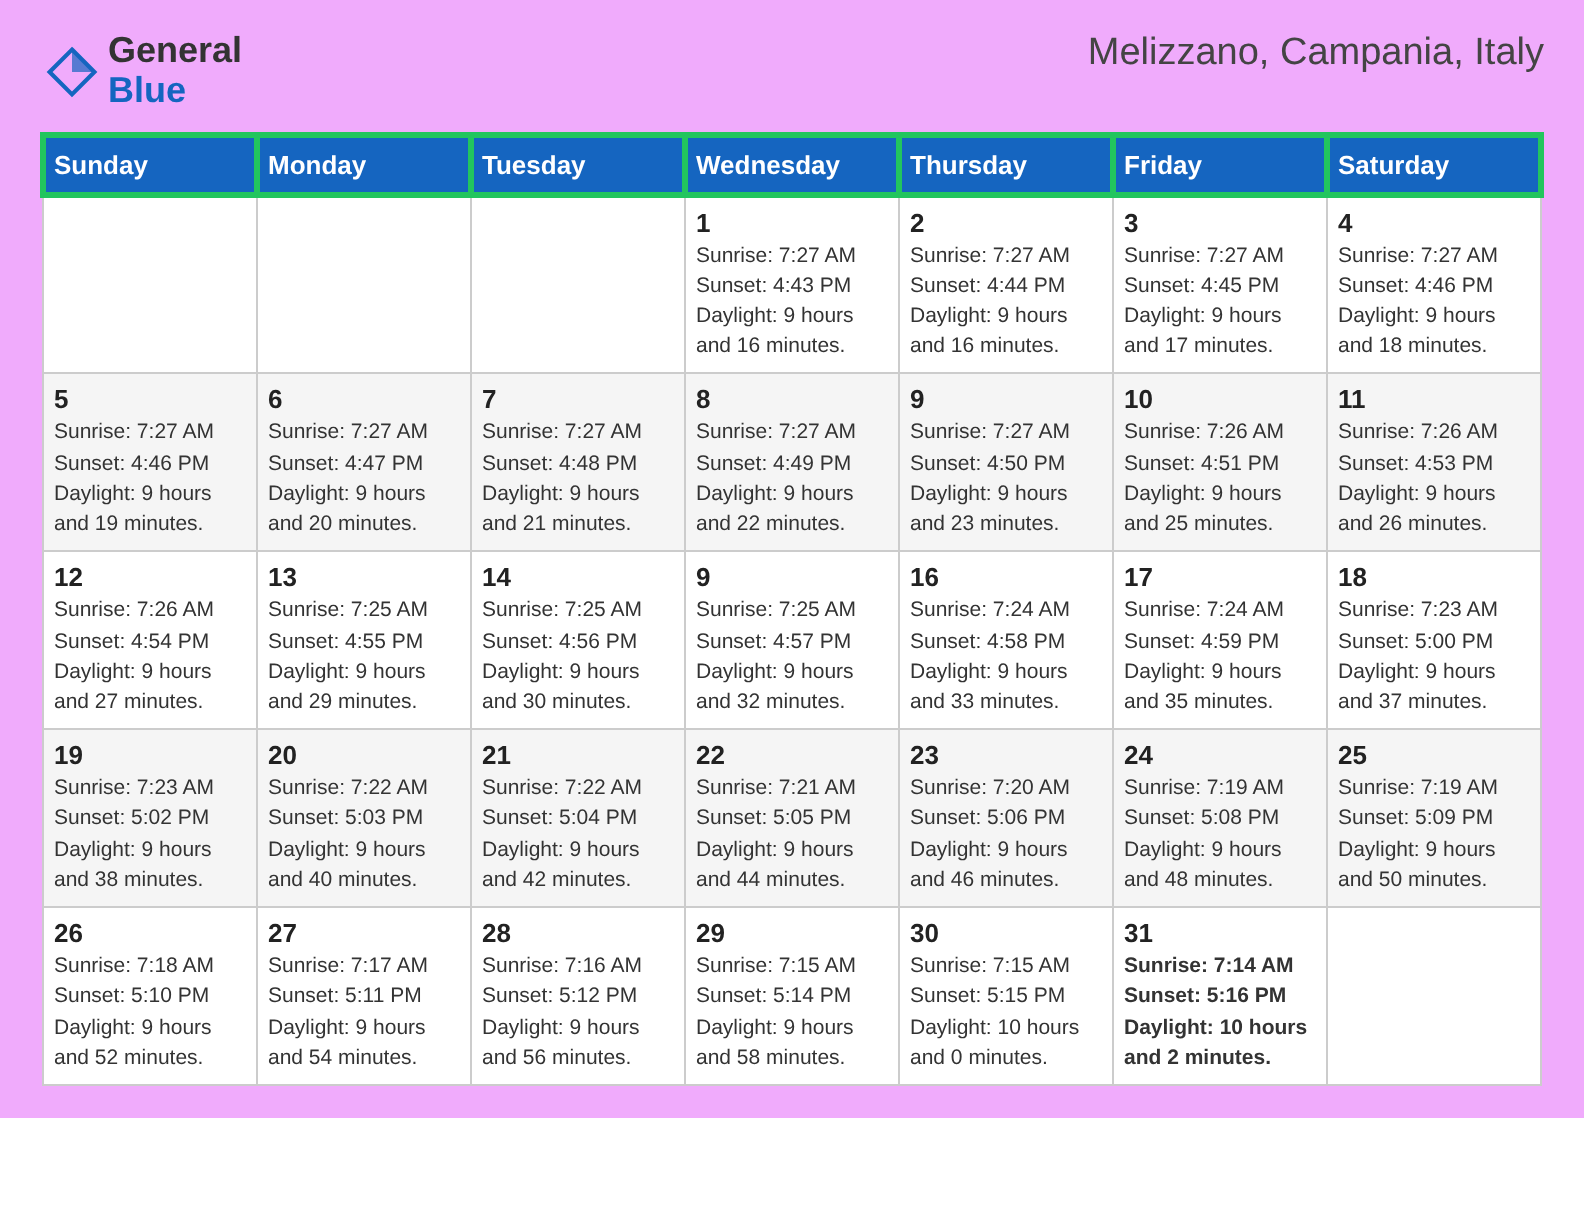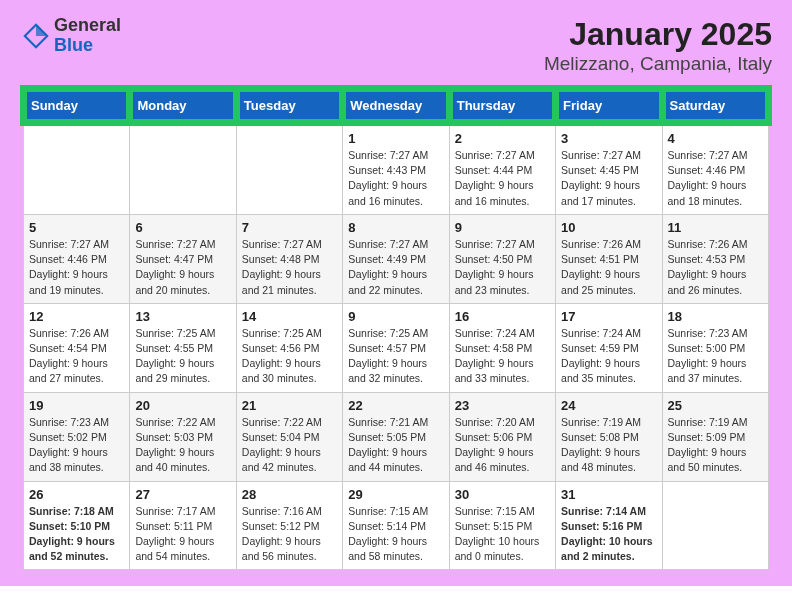--- a/index.html
+++ b/index.html
@@ -53,21 +53,21 @@
       border-collapse: collapse;
       border: 1px solid #ccc;
     }
     .calendar th {
       background: #1565c0;
       color: #fff;
       font-size: 13px;
       font-weight: bold;
       padding: 6px 4px;
       text-align: left;
-      border: 7px solid #22c55e;
+      border: 3px solid #22c55e;
     }
     .calendar td {
       width: calc(100% / 7);
       vertical-align: top;
       border: 1px solid #ccc;
       padding: 5px 5px 5px 5px;
       height: 88px;
       background: #fff;
     }
     .calendar tr:nth-child(even) td {
@@ -99,21 +99,20 @@
         <polygon points="20,4 36,20 20,20" fill="#1565c0" opacity="0.7"></polygon>
       </svg>
       <div style="margin-left:4px;">
         <div class="logo-text">
           <span class="logo-general">General</span><br>
           <span class="logo-blue">Blue</span>
         </div>
       </div>
     </div>
     <div class="title-block">
-      <div class="month-title">January 2025</div>
       <div class="location">Melizzano, Campania, Italy</div>
     </div>
   </div>
 
   <table class="calendar">
     <thead>
       <tr>
 
       <th>Sunday</th>
           <th>Monday</th>
@@ -307,21 +306,21 @@
             <div class="day-number">25</div>
             <div class="day-info" style="white-space: pre-line;">Sunrise: 7:19 AM
 Sunset: 5:09 PM
 Daylight: 9 hours
 and 50 minutes.</div>
           </td>
         </tr>
         <tr>
           <td>
             <div class="day-number">26</div>
-            <div class="day-info" style="white-space: pre-line; font-weight: bold;">Sunrise: 7:18 AM
+            <div class="day-info" style="white-space: pre-line;">Sunrise: 7:18 AM
 Sunset: 5:10 PM
 Daylight: 9 hours
 and 52 minutes.</div>
           </td>
           <td>
             <div class="day-number">27</div>
             <div class="day-info" style="white-space: pre-line;">Sunrise: 7:17 AM
 Sunset: 5:11 PM
 Daylight: 9 hours
 and 54 minutes.</div>

